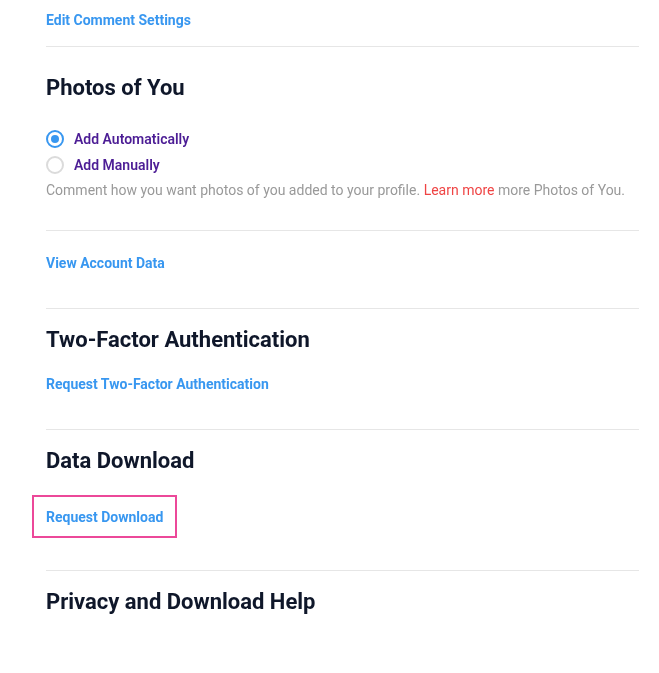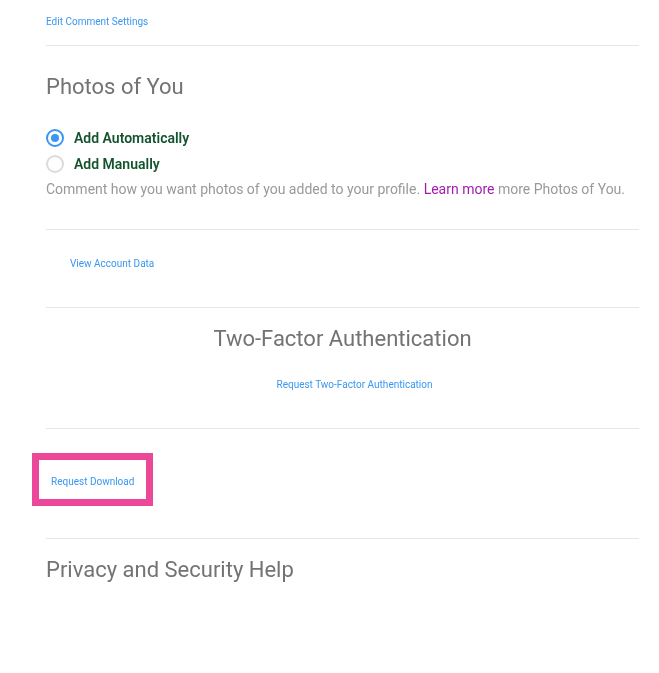--- a/index.html
+++ b/index.html
@@ -17,29 +17,29 @@
       padding-bottom: 20px;
       margin-bottom: 20px;
     }
     .divider {
       border: none;
       border-top: 1px solid #e6e6e6;
       margin: 0;
     }
     .section-title {
       font-size: 22px;
-      font-weight: 400;
-      color: #737373;
+      font-weight: 700;
+      color: #0f172a;
       margin-top: 18px;
       margin-bottom: 18px;
     }
     .link {
       color: #3897f0;
-      font-size: 10px;
-      font-weight: 400;
+      font-size: 14px;
+      font-weight: 700;
       text-decoration: none;
       cursor: pointer;
       display: inline-block;
     }
     .top-link {
       margin-bottom: 18px;
     }
     .radio-row {
       display: flex;
       align-items: center;
@@ -64,43 +64,42 @@
     }
     .radio-inner {
       width: 8px;
       height: 8px;
       border-radius: 50%;
       background: #3897f0;
     }
     .radio-label {
       font-size: 14px;
       font-weight: 600;
-      color: #14532d;
+      color: #4c1d95;
     }
     .help-text {
       font-size: 14px;
       color: #999999;
       margin-top: 8px;
       margin-bottom: 6px;
     }
     .help-link {
-      color: #a21caf;
+      color: #ef4444;
       cursor: pointer;
     }
     .section-body {
       margin-top: 22px;
       margin-bottom: 6px;
-      margin-left: 24px;
     }
     .highlight-box {
-      border: 7px solid #ec4899;
+      border: 2px solid #ec4899;
       padding: 10px 12px;
       display: inline-block;
       margin-left: -14px;
-      margin-top: 24px;
+      margin-top: 4px;
       margin-bottom: 2px;
     }
     .photos-section {
       padding-top: 10px;
       padding-bottom: 6px;
     }
   </style>
 </head>
 <body>
 
@@ -135,35 +134,36 @@
   <hr class="divider">
 
   <div class="section" style="padding-bottom: 10px;">
     <div class="section-body">
       <a class="link">View Account Data</a>
     </div>
   </div>
 
   <hr class="divider">
 
-  <div class="section" style="padding-bottom: 10px; text-align: center;">
+  <div class="section" style="padding-bottom: 10px;">
     <h2 class="section-title">Two-Factor Authentication</h2>
     <div class="section-body">
       <a class="link">Request Two-Factor Authentication</a>
     </div>
   </div>
 
   <hr class="divider">
 
   <div class="section" style="padding-bottom: 10px;">
+    <h2 class="section-title">Data Download</h2>
     <div class="highlight-box">
       <a class="link">Request Download</a>
     </div>
   </div>
 
   <hr class="divider">
 
   <div class="section" style="padding-bottom: 6px; margin-bottom: 0;">
-    <h2 class="section-title">Privacy and Security Help</h2>
+    <h2 class="section-title">Privacy and Download Help</h2>
 
   </div>
 
 </div>
 
 </body></html>

